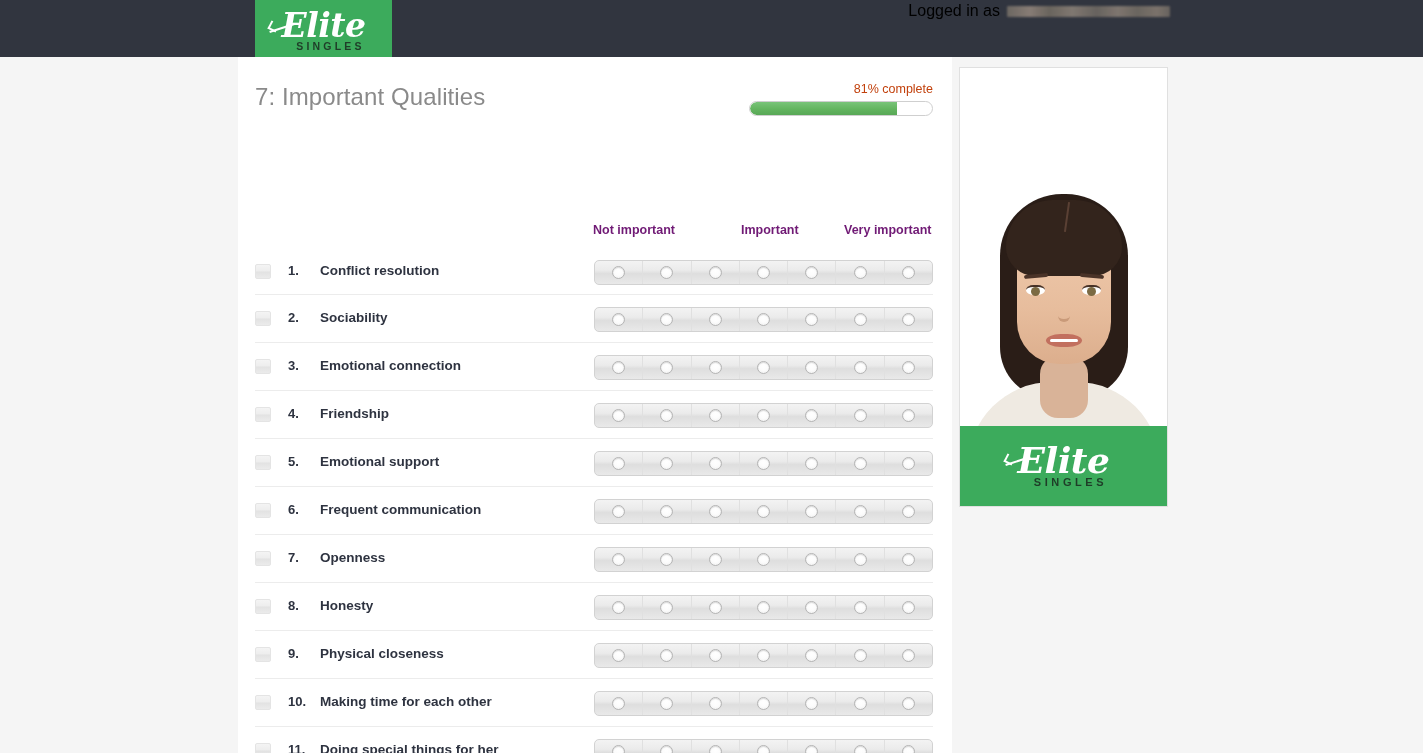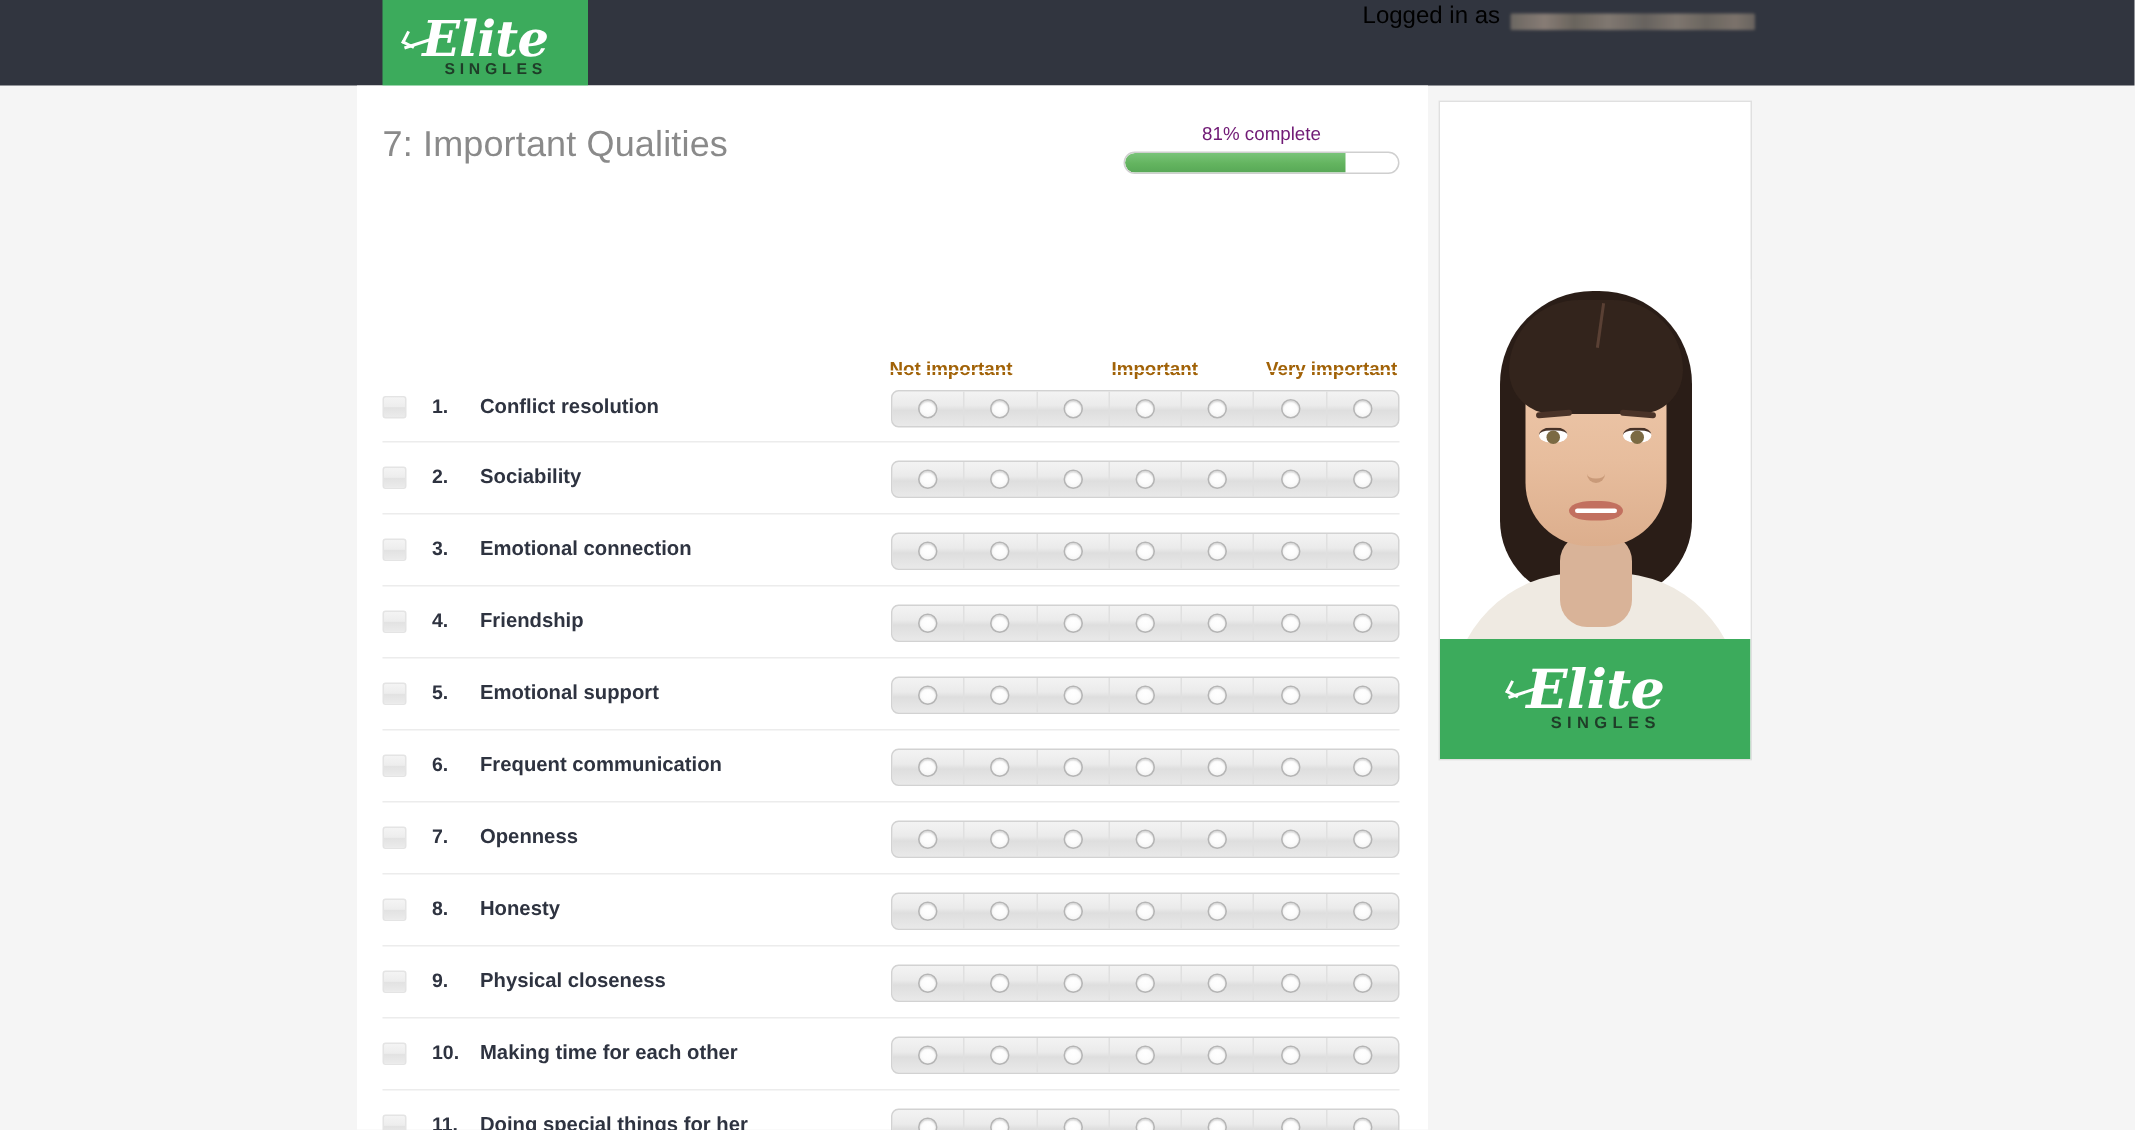--- a/index.html
+++ b/index.html
@@ -19,21 +19,21 @@
     width: 1423px;
     height: 57px;
     background: #31353f;
   }
 
   #logged-in-wrap {
     position: absolute;
     top: 2px;
     right: 253px;
     display: flex;
-    align-items: flex-end;
+    align-items: center;
     gap: 7px;
     height: 18px;
   }
   #logged-in-email {
     width: 163px;
     height: 11px;
     border-radius: 1px;
     background: linear-gradient(90deg,#6f6a64 0%,#8c8078 14%,#6d675f 26%,#857c74 40%,
                 #6a6560 55%,#837a72 68%,#6e6861 80%,#7f766e 92%,#6b6560 100%);
     filter: blur(1.1px);
@@ -120,23 +120,23 @@
   }
 
   
   #progress-wrap {
     position: absolute;
     top: 25px;
     left: 511px;
     width: 184px;
   }
   #progress-label {
-    text-align: center;
+    text-align: right;
     font-size: 12.5px;
-    color: #701a75;
+    color: #c2410c;
     margin-bottom: 5px;
   }
   #progress-track {
     position: relative;
     height: 15px;
     border-radius: 8px;
     background: #ffffff;
     border: 1px solid #cfcfcf;
     overflow: hidden;
   }
@@ -162,23 +162,23 @@
     position: absolute;
     top: 166px;
     left: 355px;
     width: 340px;
     height: 16px;
   }
   .scale-head-label {
     position: absolute;
     font-size: 12.5px;
     font-weight: bold;
-    color: #a16207;
+    color: #701a75;
     white-space: nowrap;
-    top: 16px;
+    top: 0;
   }
   .scale-head-label.s0  { left: 0px; }
   .scale-head-label.s1  { left: 148px; }
   .scale-head-label.s2  { left: 251px; }
 
   
   #items-list {
     position: absolute;
     top: 190px;
     left: 17px;

